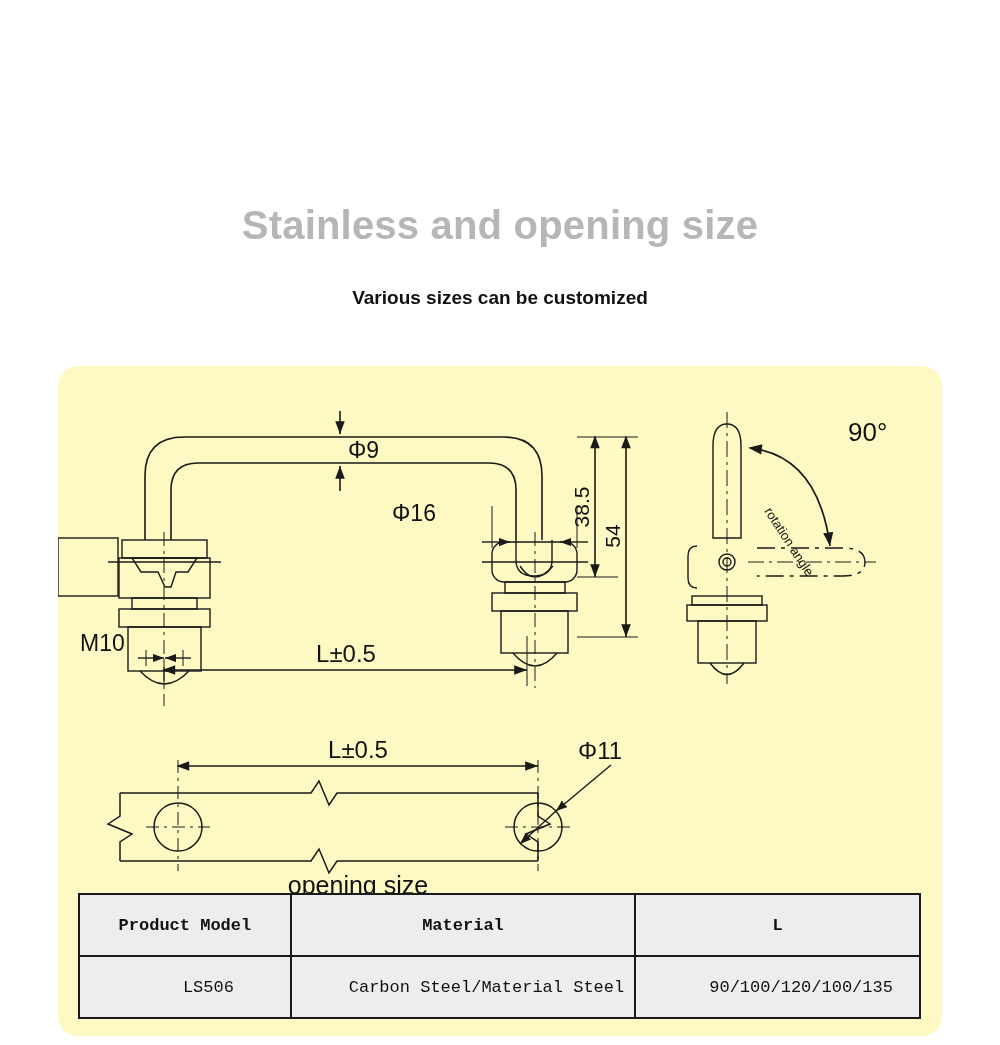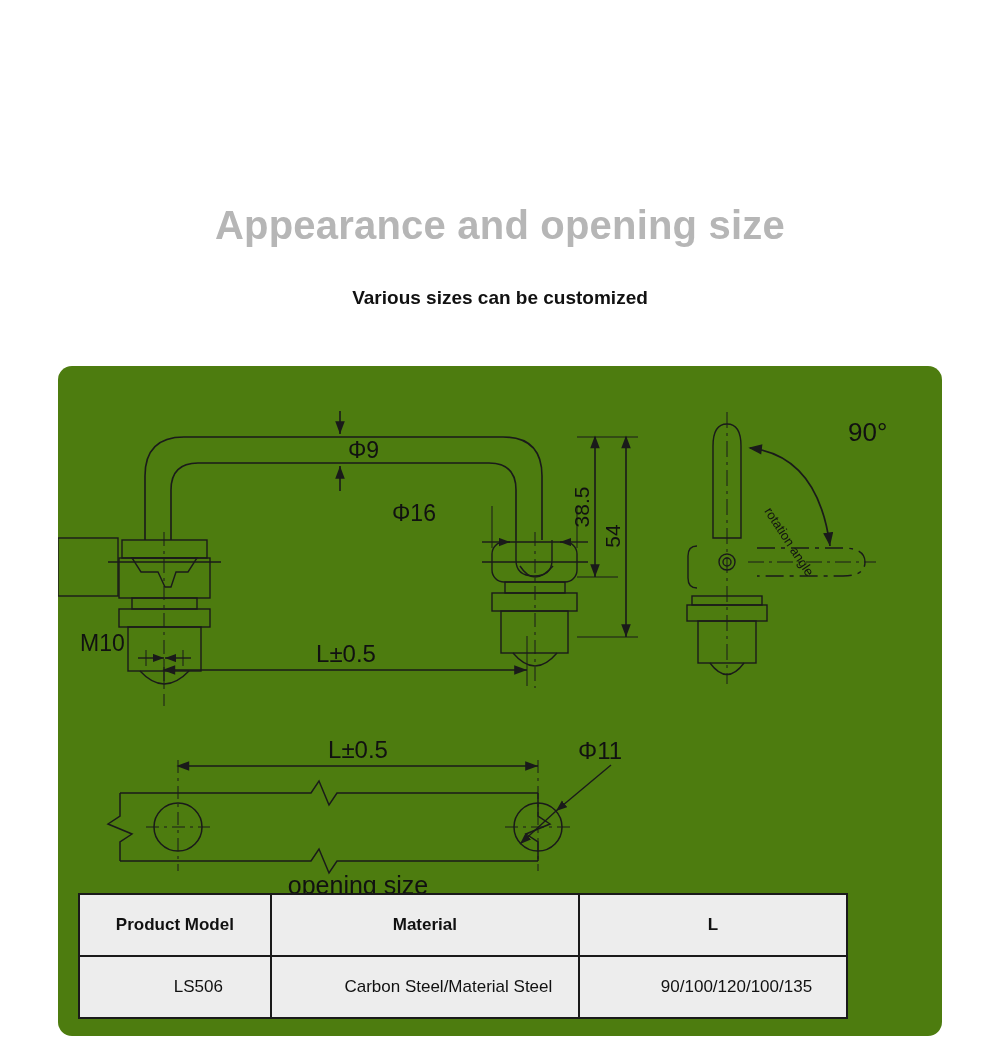--- a/index.html
+++ b/index.html
@@ -34,35 +34,36 @@
     font-size: 19px;
     font-weight: bold;
     color: #111111;
   }
   #diagram-panel {
     position: absolute;
     left: 58px;
     top: 366px;
     width: 884px;
     height: 670px;
-    background: #4d7c0f;
-    border-radius: 14px;
+    background: #fef9c3;
+    border-radius: 20px;
   }
   #drawing-svg {
     position: absolute;
     left: 0;
     top: 0;
   }
   #spec-table {
     position: absolute;
     left: 78px;
     top: 893px;
-    width: 770px;
+    width: 843px;
     border-collapse: collapse;
     background: #ededed;
+    font-family: Liberation Mono, monospace;
   }
   #spec-table th, #spec-table td {
     border: 2px solid #1a1a1a;
     text-align: center;
     color: #111111;
   }
   #spec-table th {
     height: 58px;
     font-size: 17px;
     font-weight: bold;
@@ -73,21 +74,21 @@
     font-weight: normal;
     padding-left: 48px;
   }
   .col-model { width: 170px; }
   .col-material { width: 306px; border-radius: 28px; }
   .col-l { width: 238px; }
 </style>
 </head>
 <body>
 
-<div id="page-title">Appearance and opening size</div>
+<div id="page-title">Stainless and opening size</div>
 <div id="page-subtitle">Various sizes can be customized</div>
 
 <div id="diagram-panel">
   <svg id="drawing-svg" width="884" height="670" viewBox="0 0 884 670">
     <defs>
       <marker id="arrHead" markerWidth="9" markerHeight="9" refX="8" refY="3" orient="auto" markerUnits="strokeWidth">
         <path d="M0,0 L8,3 L0,6 z" fill="#1a1a1a"></path>
       </marker>
       <marker id="arrTail" markerWidth="9" markerHeight="9" refX="1" refY="3" orient="auto" markerUnits="strokeWidth">
         <path d="M8,0 L0,3 L8,6 z" fill="#1a1a1a"></path>

